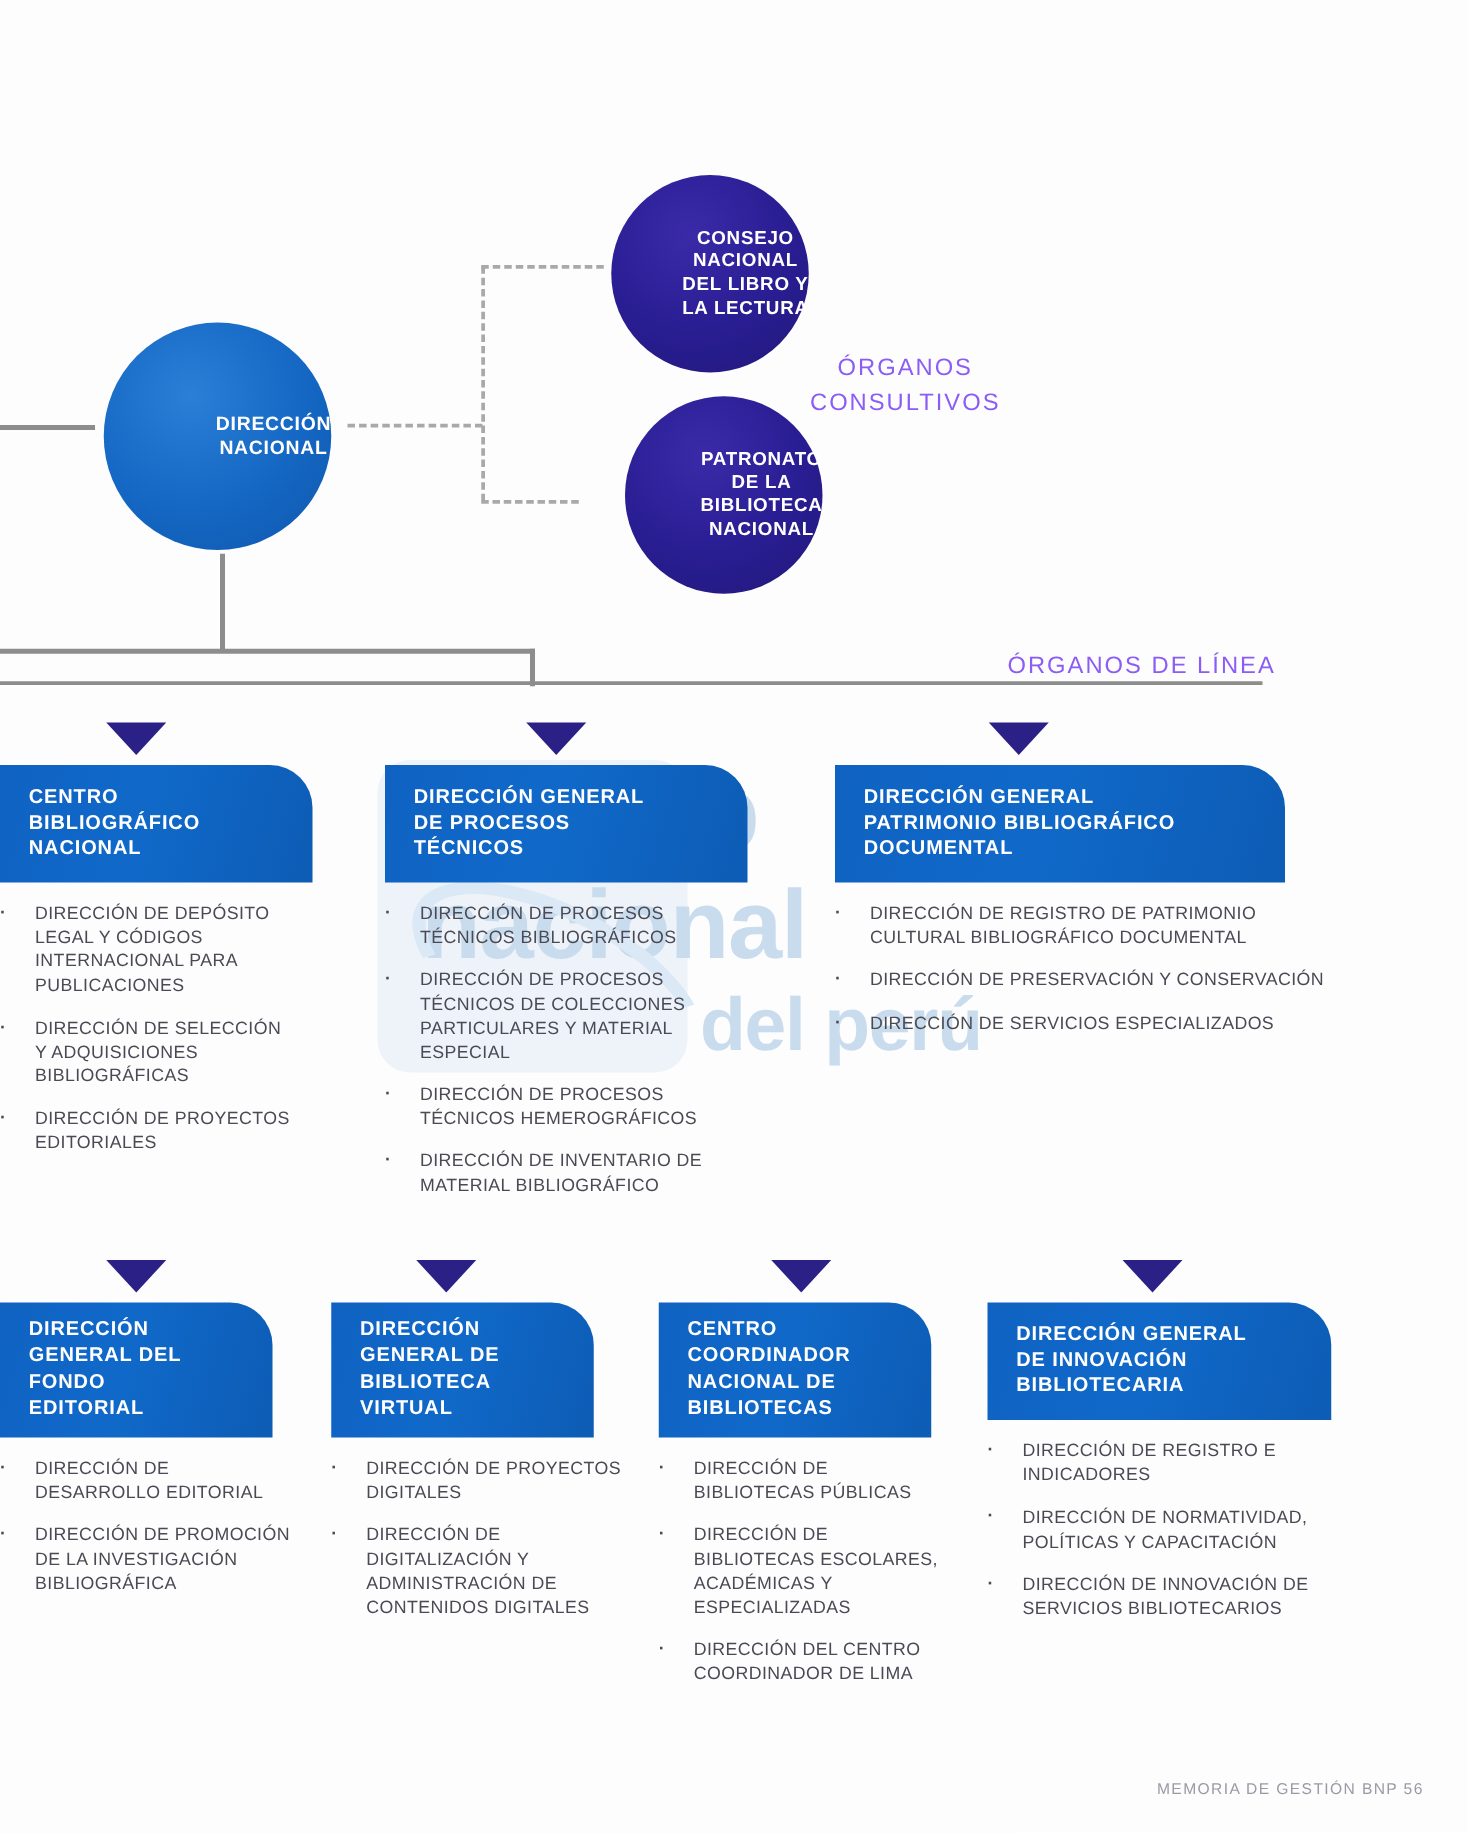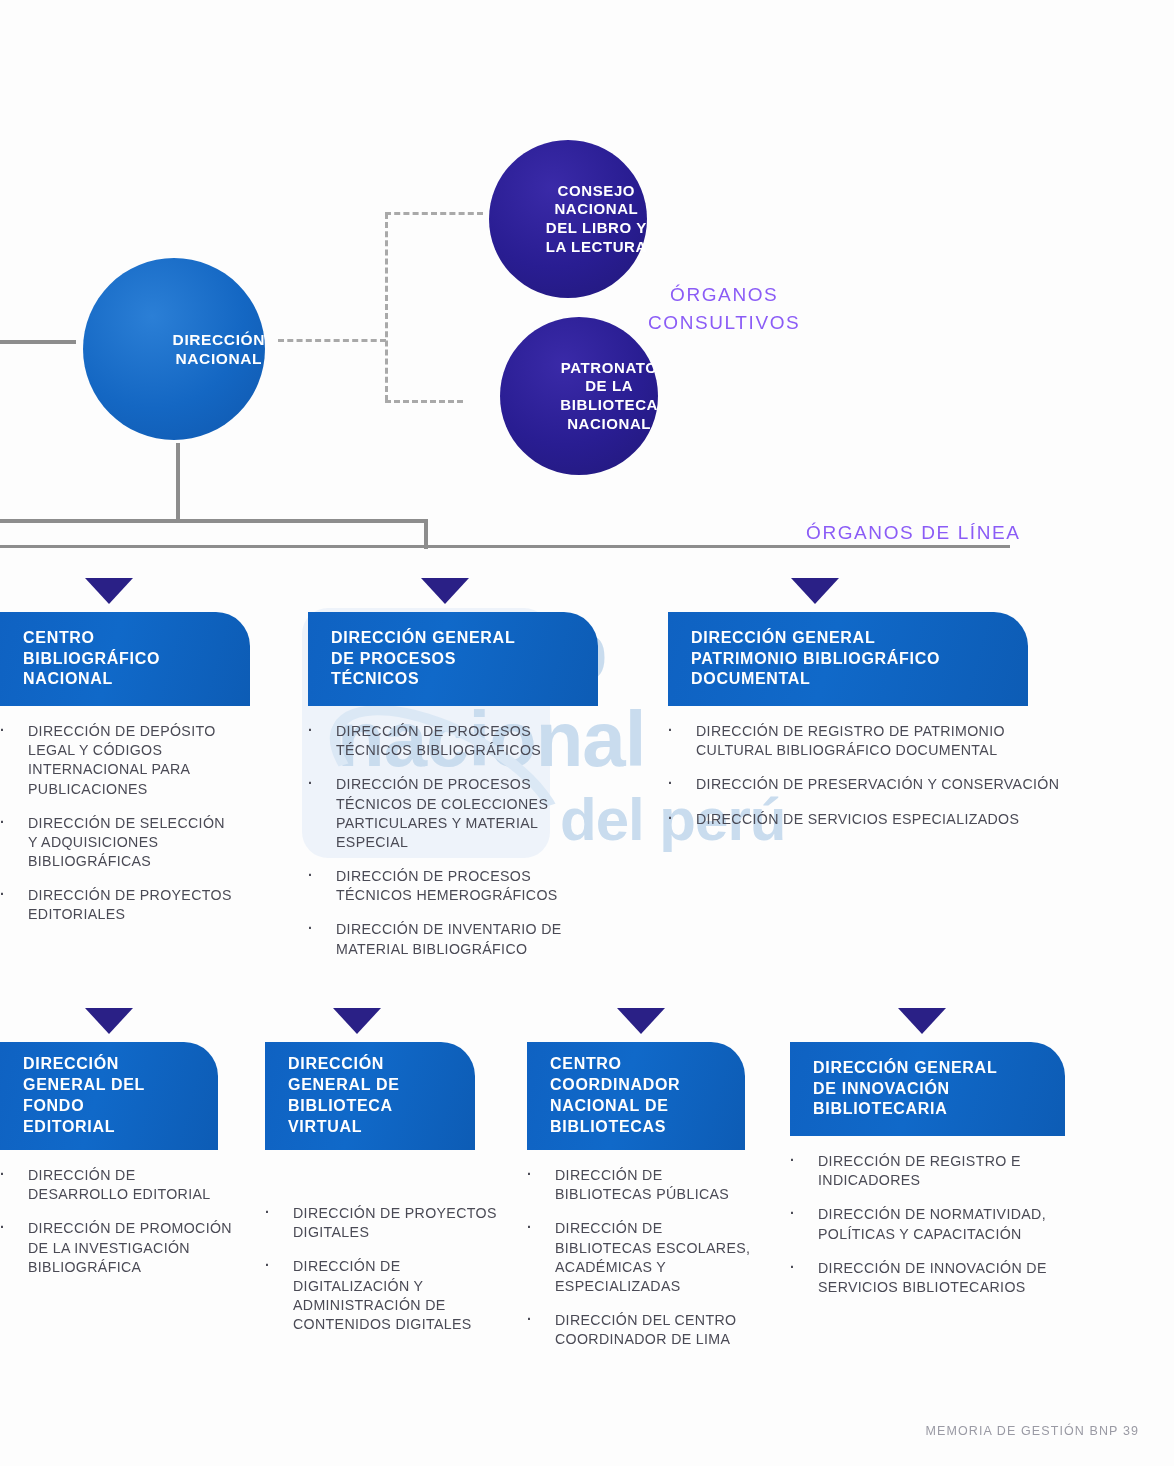--- a/index.html
+++ b/index.html
@@ -274,21 +274,21 @@
       <li>DIRECCIÓN DE DESARROLLO EDITORIAL</li>
       <li>DIRECCIÓN DE PROMOCIÓN DE LA INVESTIGACIÓN BIBLIOGRÁFICA</li>
     </ul>
   </div>
 
   <div class="unit" style="left:265px; top:1042px; width:210px;">
     <div class="unit-head" style="height: 108px; white-space: pre-line;">DIRECCIÓN
 GENERAL DE
 BIBLIOTECA
 VIRTUAL</div>
-    <ul class="unit-list" style="width:245px;margin-top:38px;">
+    <ul class="unit-list" style="width:245px;">
       <li>DIRECCIÓN DE PROYECTOS DIGITALES</li>
       <li>DIRECCIÓN DE DIGITALIZACIÓN Y ADMINISTRACIÓN DE CONTENIDOS DIGITALES</li>
     </ul>
   </div>
 
   <div class="unit" style="left:527px; top:1042px; width:218px;">
     <div class="unit-head" style="height: 108px; white-space: pre-line;">CENTRO
 COORDINADOR
 NACIONAL DE
 BIBLIOTECAS</div>
@@ -303,15 +303,15 @@
     <div class="unit-head" style="height: 94px; white-space: pre-line;">DIRECCIÓN GENERAL
 DE INNOVACIÓN
 BIBLIOTECARIA</div>
     <ul class="unit-list" style="width:265px;">
       <li>DIRECCIÓN DE REGISTRO E INDICADORES</li>
       <li>DIRECCIÓN DE NORMATIVIDAD, POLÍTICAS Y CAPACITACIÓN</li>
       <li>DIRECCIÓN DE INNOVACIÓN DE SERVICIOS BIBLIOTECARIOS</li>
     </ul>
   </div>
 
-  <div class="footer">MEMORIA DE GESTIÓN BNP 39</div>
+  <div class="footer">MEMORIA DE GESTIÓN BNP 56</div>
 
 </div>
 
 </body></html>

